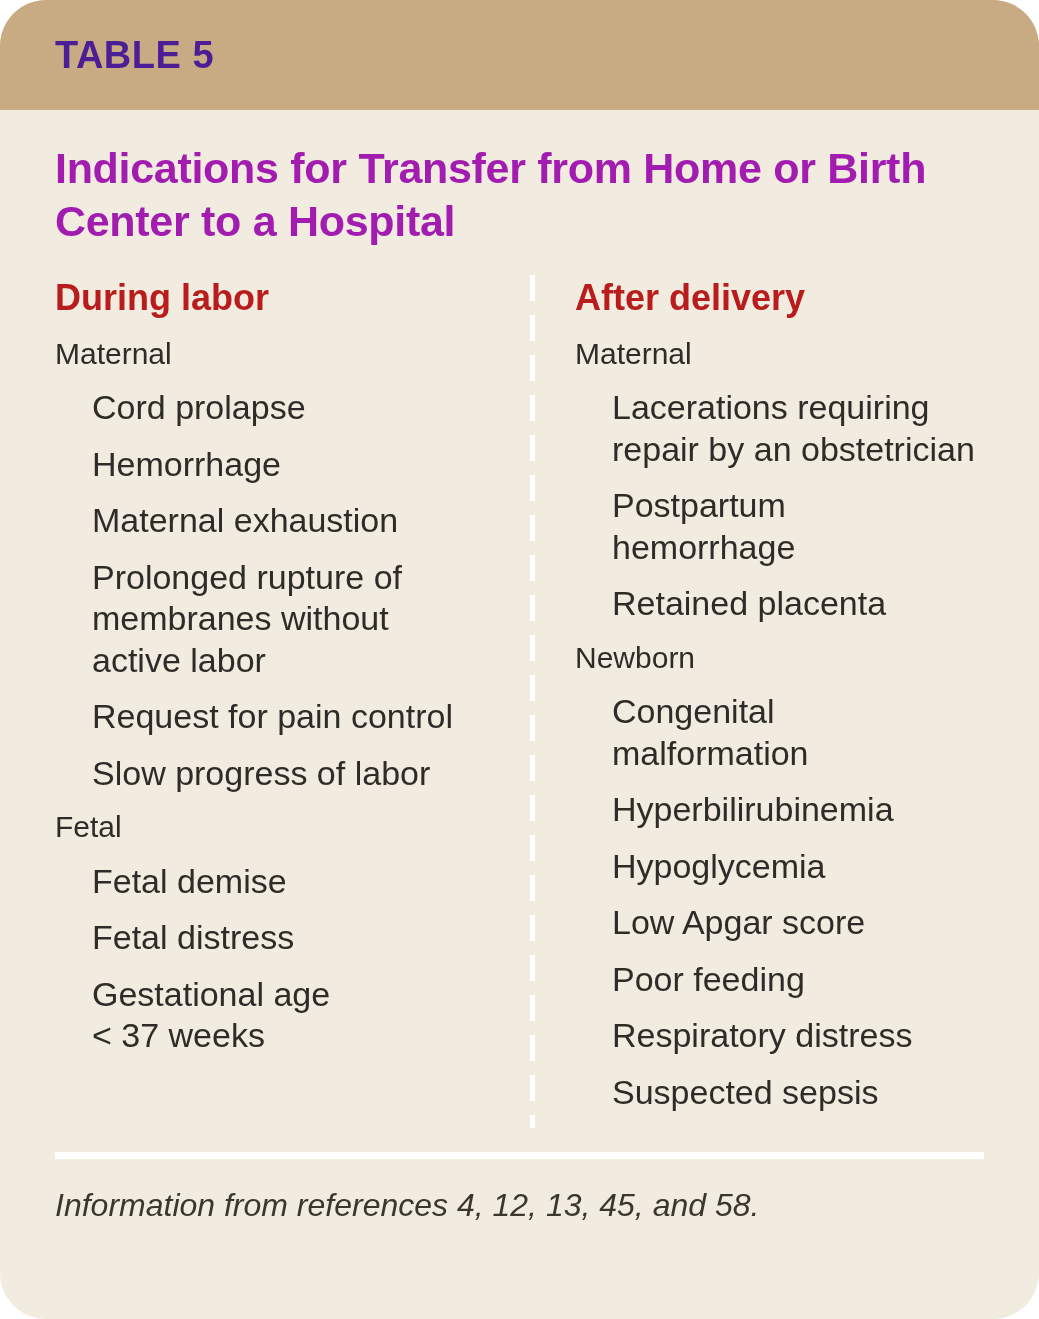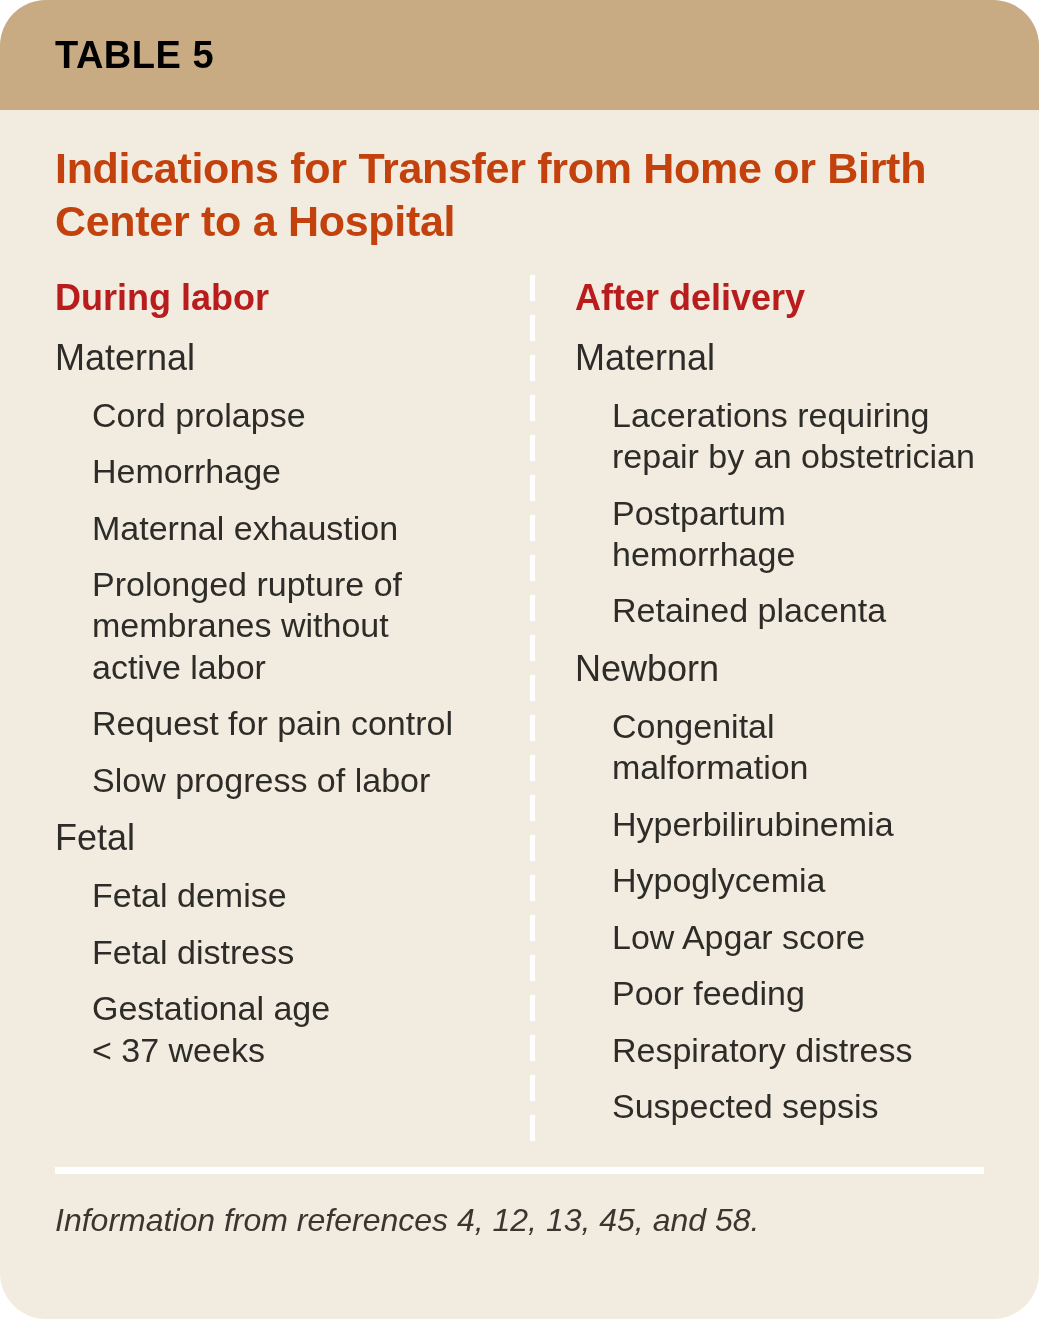--- a/index.html
+++ b/index.html
@@ -20,34 +20,34 @@
   .header-bar {
     height: 110px;
     background: #c9ab83;
     display: flex;
     align-items: center;
     padding: 0 55px;
   }
   .table-label {
     font-size: 38px;
     font-weight: 700;
-    color: #000000;
+    color: #4c1d95;
     letter-spacing: 0.5px;
   }
   .body {
     padding: 28px 55px 0 55px;
     color: #2e2c29;
   }
   .title {
     margin: 4px 0 26px 0;
     font-size: 43px;
     font-weight: 700;
     line-height: 1.24;
     letter-spacing: -0.3px;
-    color: #c2410c;
+    color: #a21caf;
     white-space: pre-line;
   }
   .columns {
     display: flex;
     align-items: stretch;
   }
   .col-left {
     flex: none;
     width: 475px;
     box-sizing: border-box;
@@ -63,21 +63,21 @@
     padding-left: 40px;
   }
   .col-header {
     margin: 0 0 4px 0;
     font-size: 36px;
     font-weight: 700;
     line-height: 1.28;
     color: #b91c1c;
   }
   .group-label {
-    font-size: 36px;
+    font-size: 30px;
     line-height: 1.22;
     margin: 15px 0;
   }
   .items {
     list-style: none;
     margin: 12px;
     padding: 0 0 0 25px;
   }
   .item {
     font-size: 34px;

